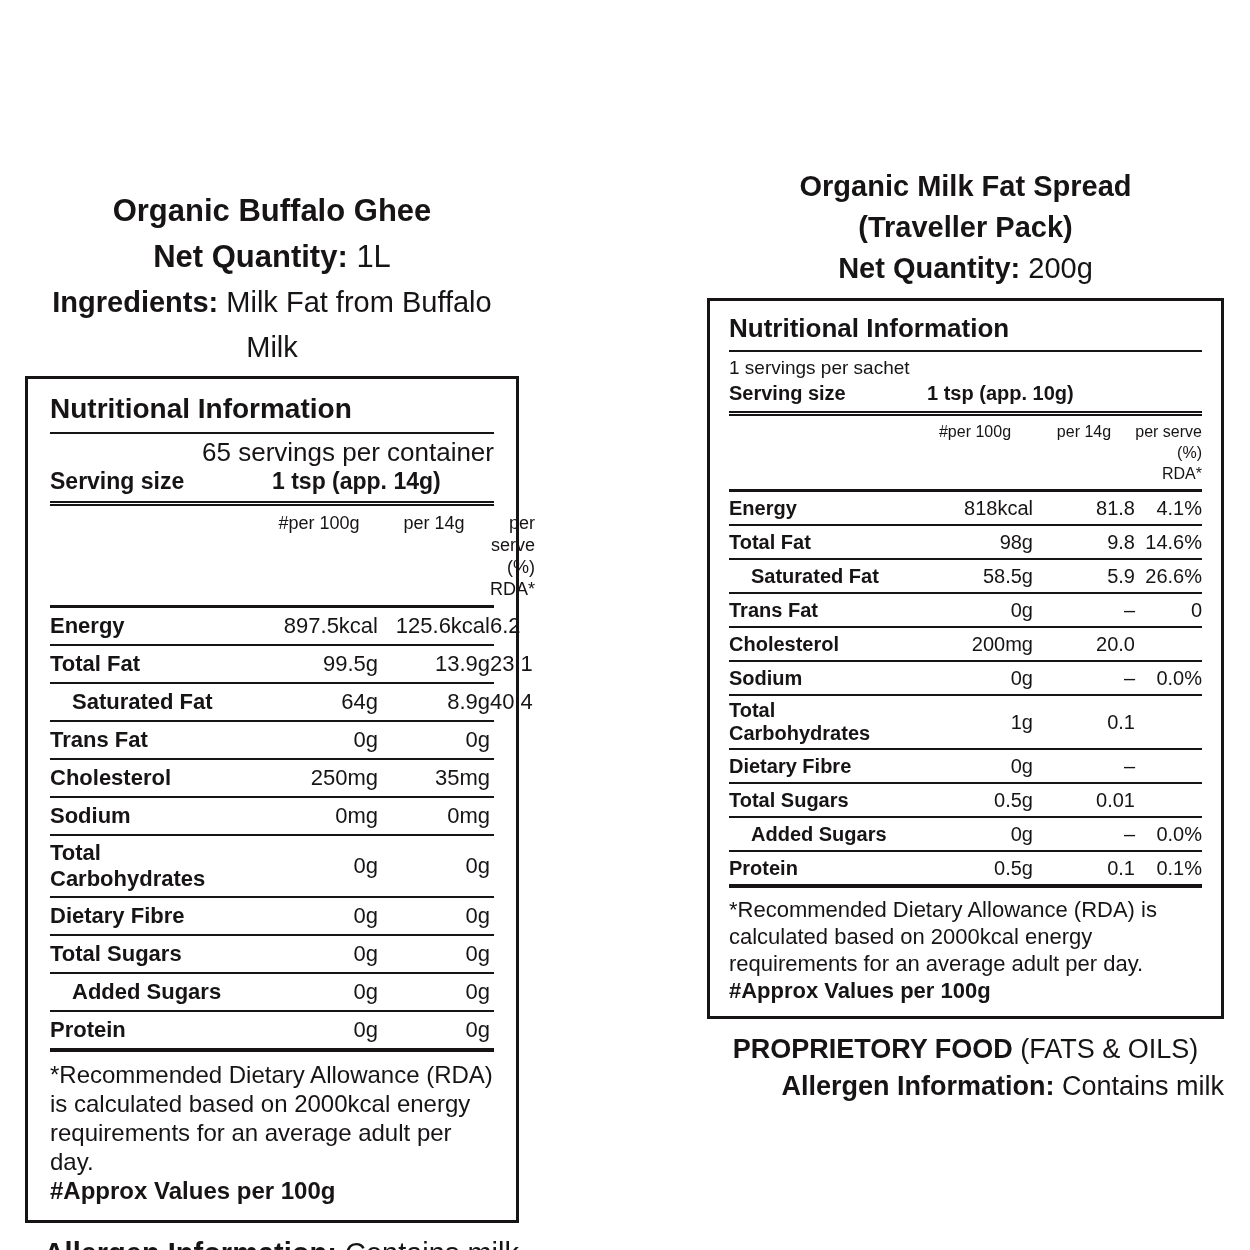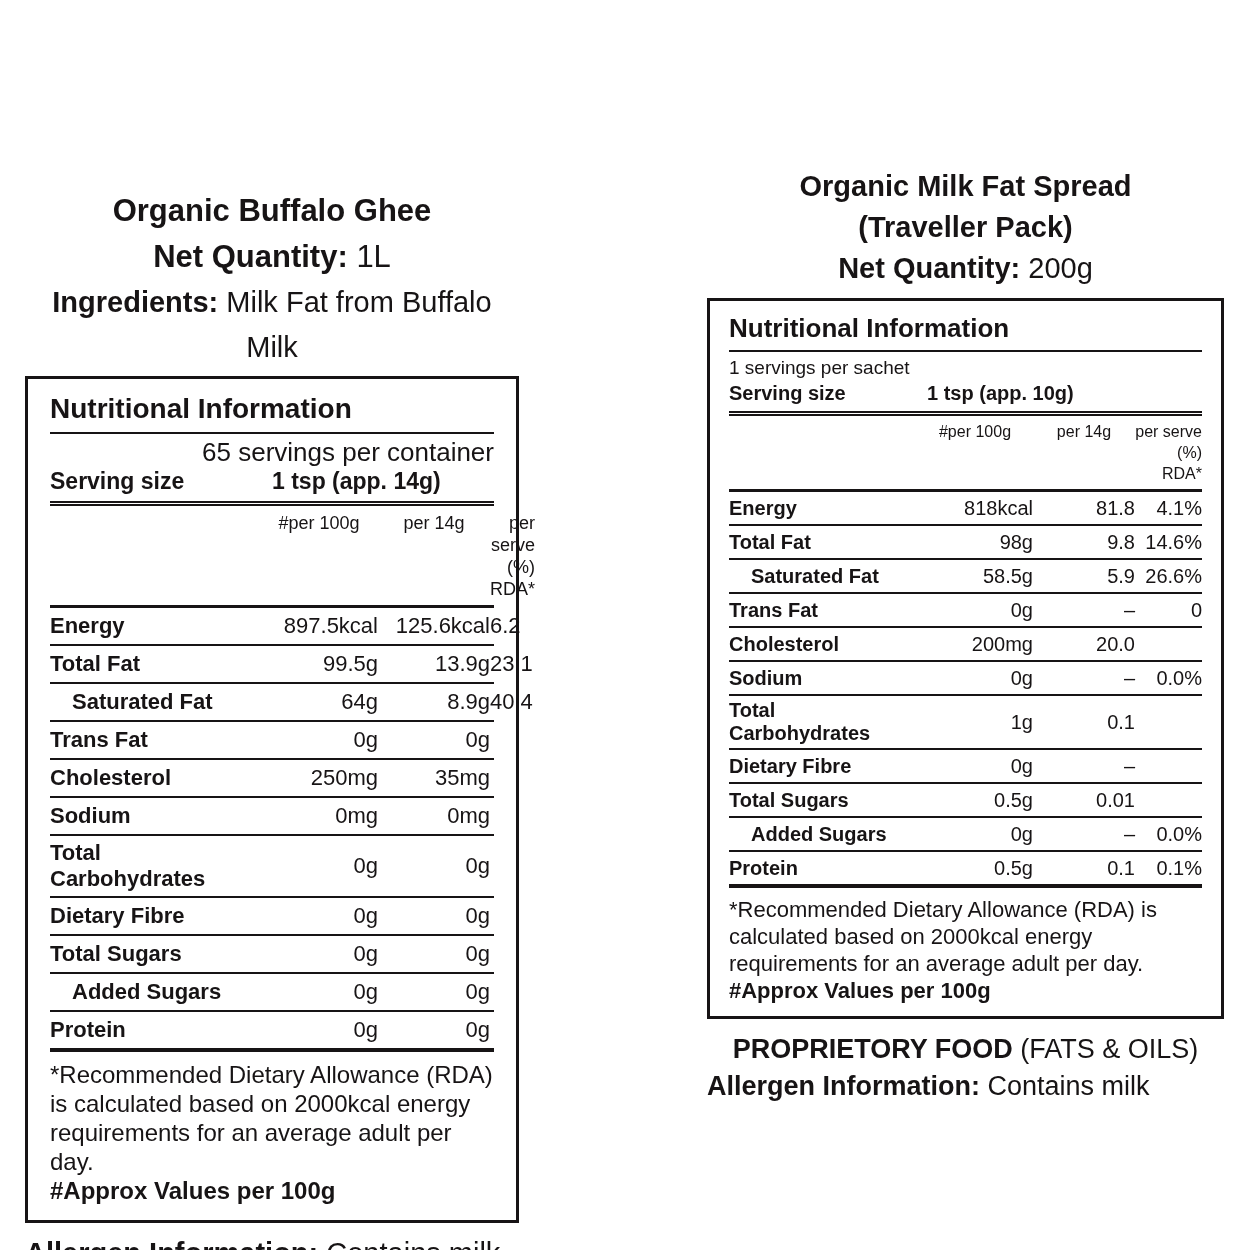--- a/index.html
+++ b/index.html
@@ -51,21 +51,21 @@
   .nrow .c3{text-align:right;}
   .nrows .nrow:last-child{border-bottom:4px solid #171415;}
 
   .footnote{padding-top:8px;}
   .panel-left .footnote{font-size:24px;line-height:29px;}
   .panel-right .footnote{font-size:22px;line-height:27px;}
   .approx{font-weight:bold;}
   .panel-left .approx{font-size:24px;line-height:30px;}
   .panel-right .approx{font-size:22px;line-height:27px;}
 
-  .allergen{text-align:left;}
+  .allergen{text-align:right;}
   .panel-left .allergen{font-size:29px;margin-top:14px;}
   .panel-right .allergen{font-size:27px;line-height:37px;}
   .category{text-align:center;font-size:27px;line-height:37px;margin-top:12px;}
 </style>
 </head>
 <body>
 
 <section class="panel panel-left">
   <div class="hdr hl1">Organic Buffalo Ghee</div>
   <div class="hdr hl2">

